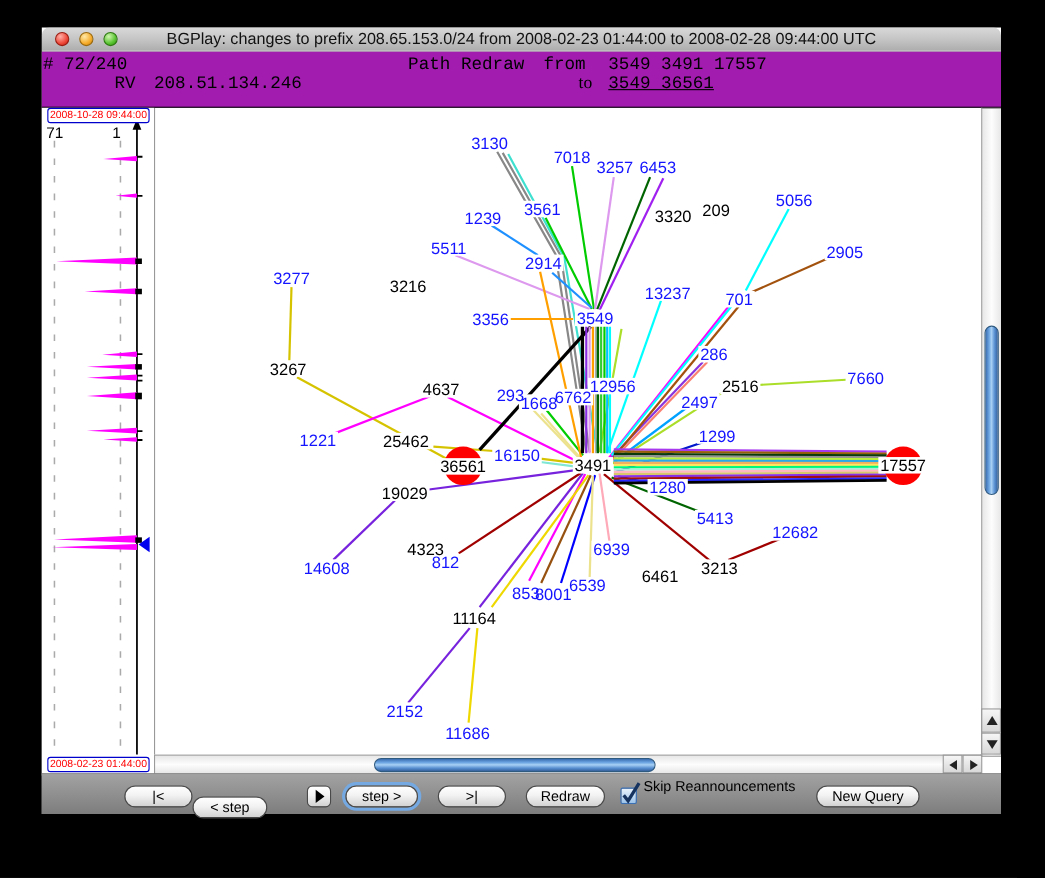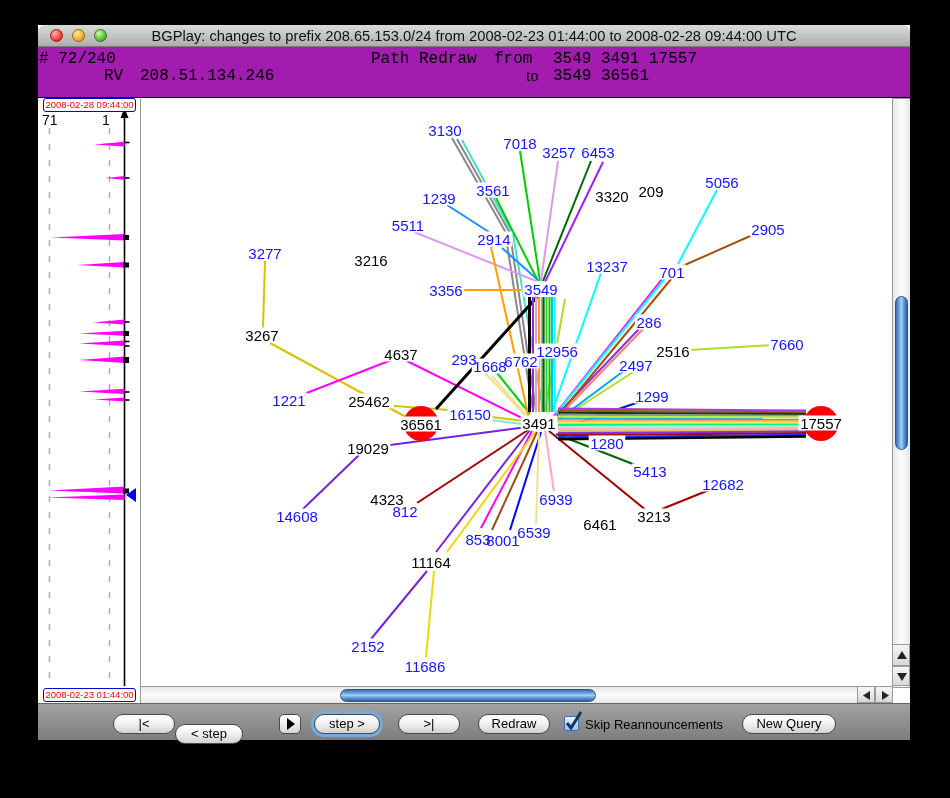--- a/index.html
+++ b/index.html
@@ -31,40 +31,40 @@
   .sbbtn{position:absolute;background:linear-gradient(#f6f6f6,#d8d8d8);border:1px solid #9a9a9a;
      color:#222;text-align:center;}
   
   #toolbar{position:absolute;left:0;top:678px;width:872px;height:37px;
      background:linear-gradient(#a2a2a2,#7d7d7d);border-top:1px solid #666;}
   .btn{position:absolute;top:10px;height:20px;border:1px solid #4a4a4a;border-radius:10px;
      background:linear-gradient(#ffffff,#f2f2f2 45%,#d2d2d2);font-size:13px;color:#000;
      text-align:center;line-height:18px;}
   #chk{position:absolute;left:526px;top:12px;width:15px;height:15px;border:1px solid #3b70b5;border-radius:2px;
      background:linear-gradient(#e8f2fc,#9cc3ea);}
-  #chklbl{position:absolute;left:547px;top:13px;font-size:13px;color:#000;}
+  #chklbl{position:absolute;left:547px;top:3px;font-size:13px;color:#000;}
 </style>
 </head>
 <body>
 <div id="win">
   <div id="titlebar">
     <div class="light" id="l-red"></div>
       <div class="light" id="l-yel"></div>
       <div class="light" id="l-grn"></div>
     <div id="title">BGPlay: changes to prefix 208.65.153.0/24 from 2008-02-23 01:44:00 to 2008-02-28 09:44:00 UTC</div>
   </div>
   <div id="hdr">
     <span style="left:1px;top:3px;"># 72/240</span>
     <span style="left:333px;top:3px;">Path Redraw</span>
     <span style="left:456px;top:3px;">from</span>
     <span style="left:515px;top:3px;">3549 3491 17557</span>
     <span style="left:66px;top:20px;">RV</span>
     <span style="left:102px;top:20px;">208.51.134.246</span>
     <span style="left:488px;top:20px;font-family:Liberation Serif, serif;">to</span>
-    <span style="left:515px;top:20px;">3549 36561</span>
+    <span style="left:515px;top:20px;text-decoration:underline;">3549 36561</span>
   </div>
   <div id="tl">
     <svg width="102" height="607" viewBox="39 97 102 607">
       <line x1="50.5" y1="127" x2="50.5" y2="684" stroke="#aaaaaa" stroke-width="1.4" stroke-dasharray="6 10"></line>
       <line x1="110.5" y1="127" x2="110.5" y2="684" stroke="#aaaaaa" stroke-width="1.4" stroke-dasharray="6 10"></line>
       <line x1="125.5" y1="112" x2="125.5" y2="685" stroke="#000" stroke-width="1.6"></line>
       <polygon points="121.5,117 129.5,117 125.5,107" fill="#000"></polygon>
       <text x="43" y="124" font-size="14" fill="#000">71</text>
       <text x="103" y="124" font-size="14" fill="#000">1</text>
       <g fill="#ff00ff">
@@ -92,21 +92,21 @@
       </g>
       <g fill="#000">
         <rect x="124" y="234" width="6" height="5"></rect>
         <rect x="124" y="261.5" width="6" height="5"></rect>
         <rect x="124" y="330" width="6" height="5"></rect>
         <rect x="124" y="356" width="6" height="6"></rect>
         <rect x="124" y="487.5" width="6" height="5"></rect>
       </g>
       <polygon points="127,494 137,487 137,501" fill="#0000ee"></polygon>
     </svg>
-    <div class="datebox" style="top:0px;">2008-02-28 09:44:00</div>
+    <div class="datebox" style="top:0px;">2008-10-28 09:44:00</div>
     <div class="datebox" style="top:590px;">2008-02-23 01:44:00</div>
   </div>
   <svg id="graph" style="position:absolute;left:102px;top:73px;" width="753" height="588" viewBox="140 98 753 588">
     <rect x="140" y="98" width="753" height="588" fill="#ffffff"></rect>
     <line x1="140.5" y1="98" x2="140.5" y2="686" stroke="#999" stroke-width="1"></line>
 
     <g stroke-width="2" fill="none">
       <line x1="265" y1="261" x2="263" y2="328" stroke="#d6c300"></line>
       <line x1="270" y1="343" x2="406" y2="417" stroke="#d6c300"></line>
       <line x1="394" y1="406" x2="449" y2="410" stroke="#d6c300"></line>

